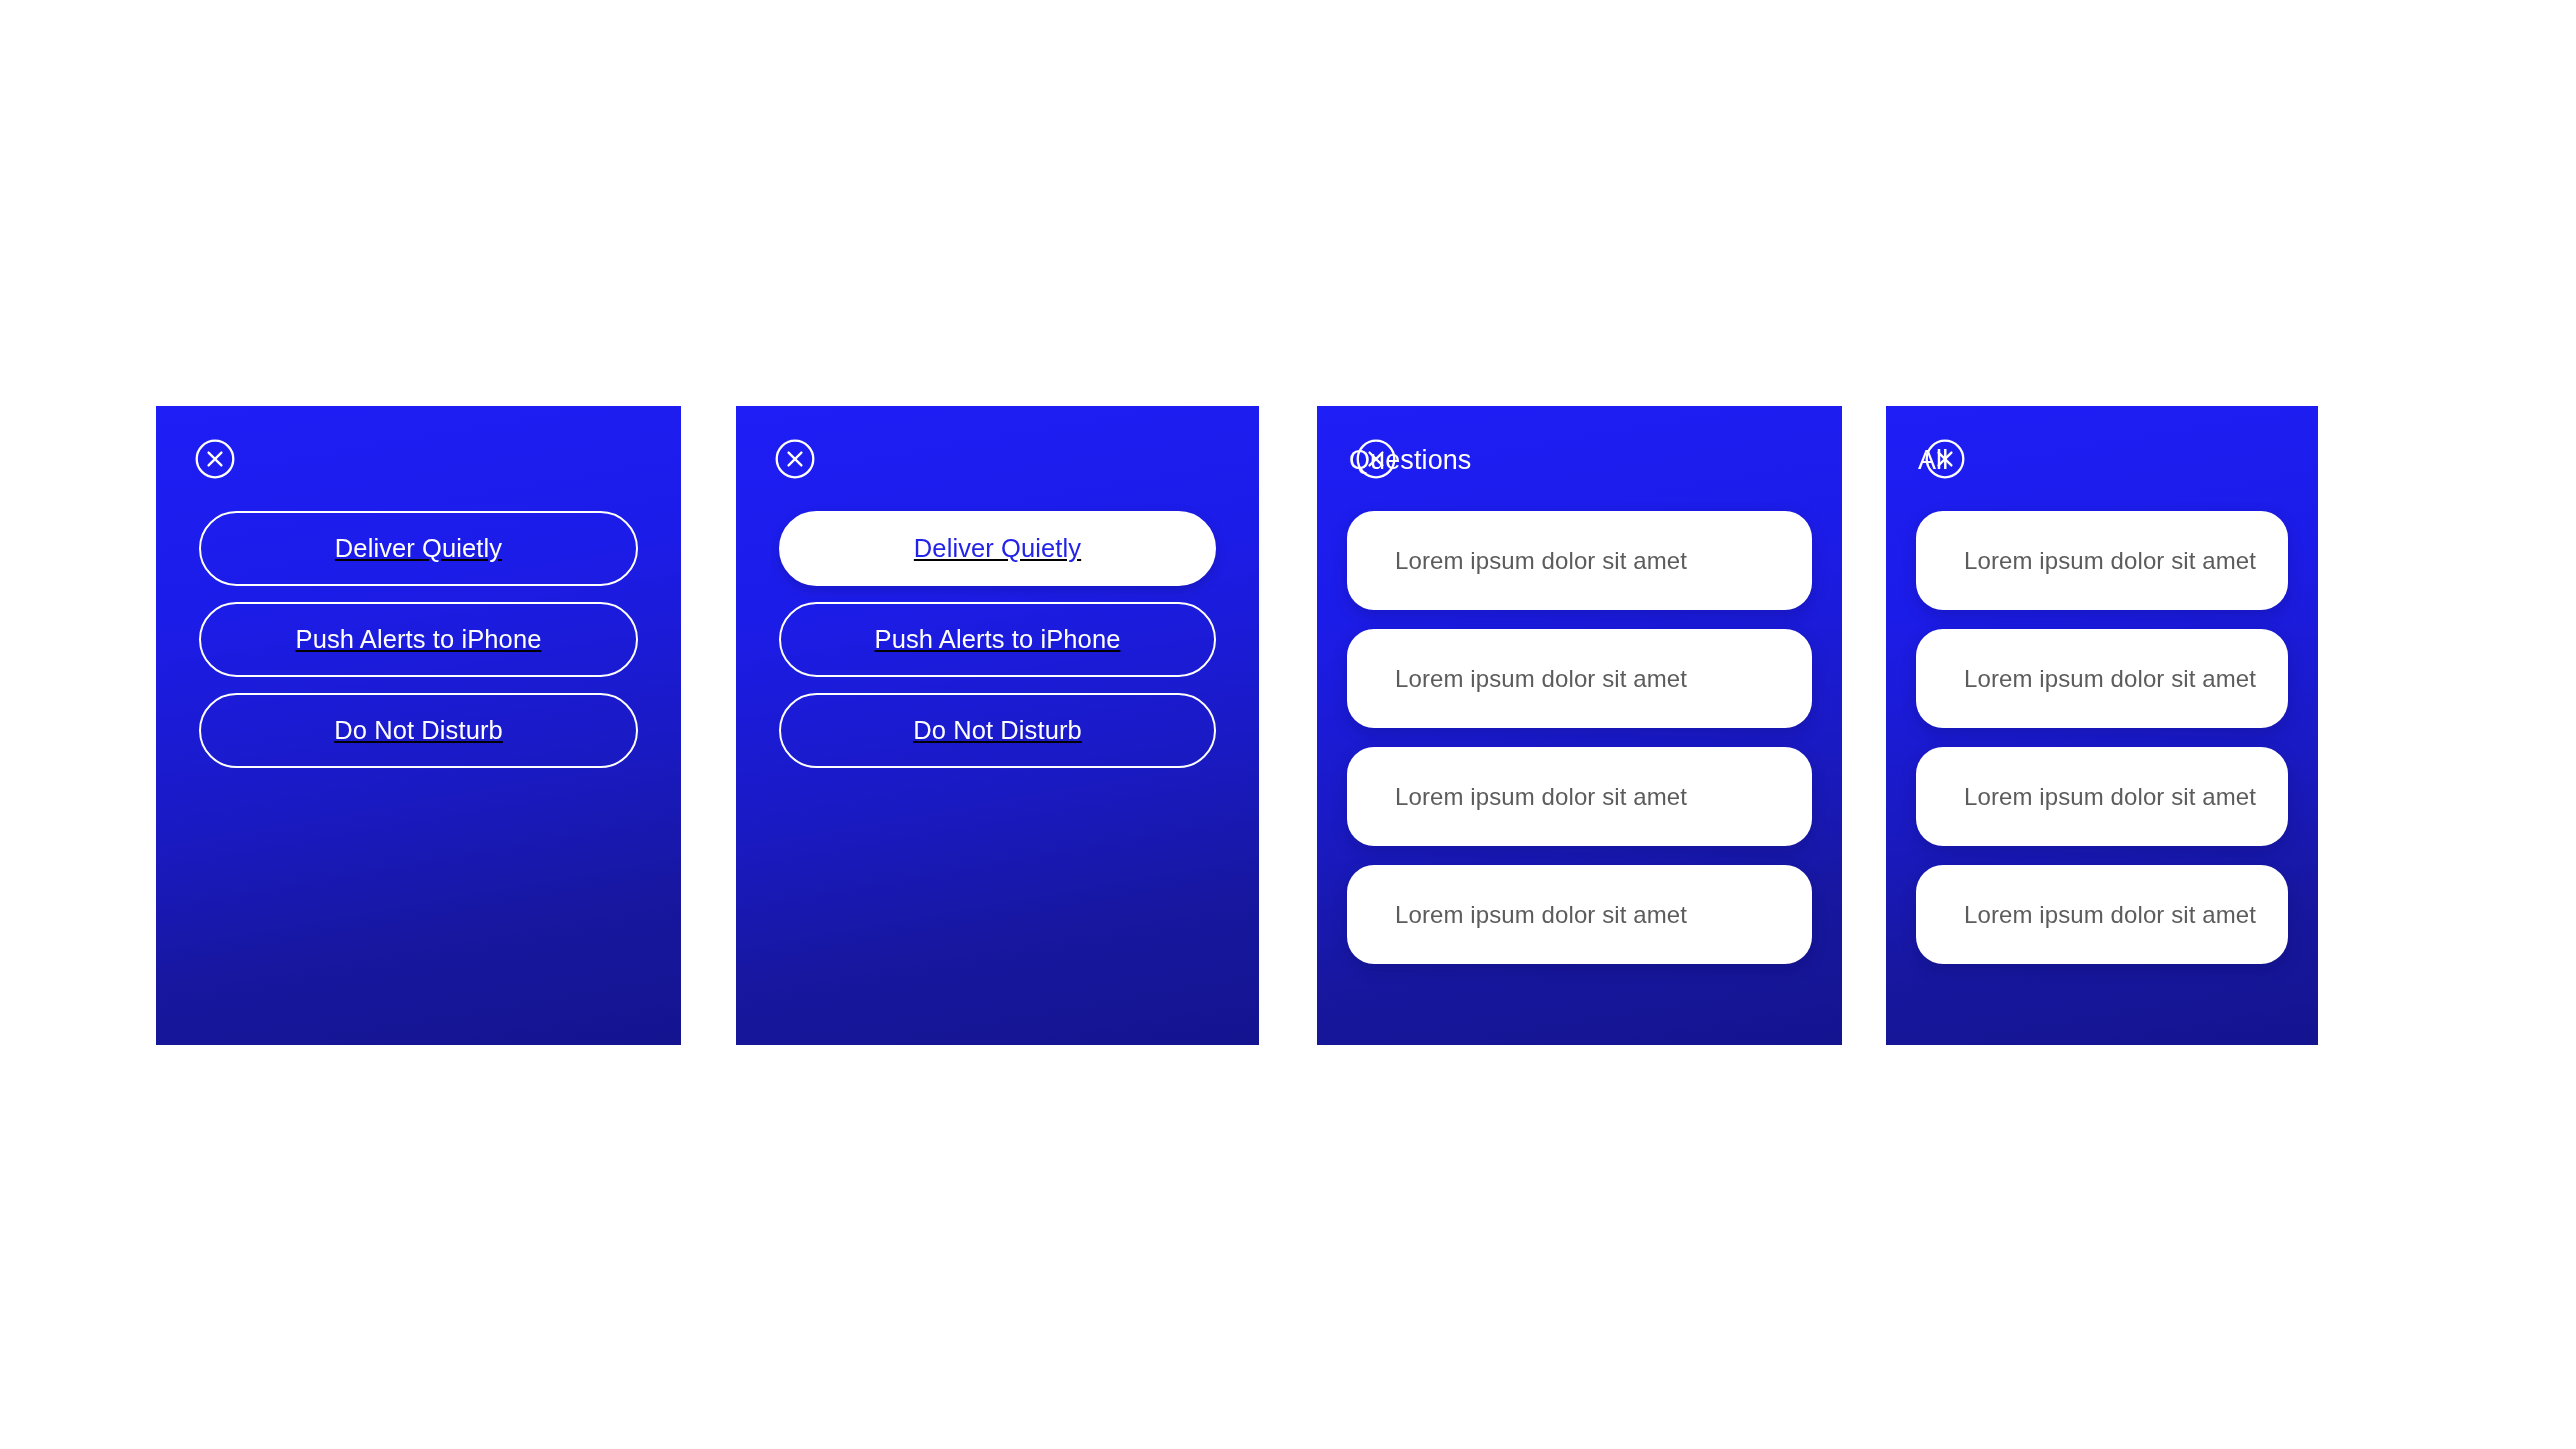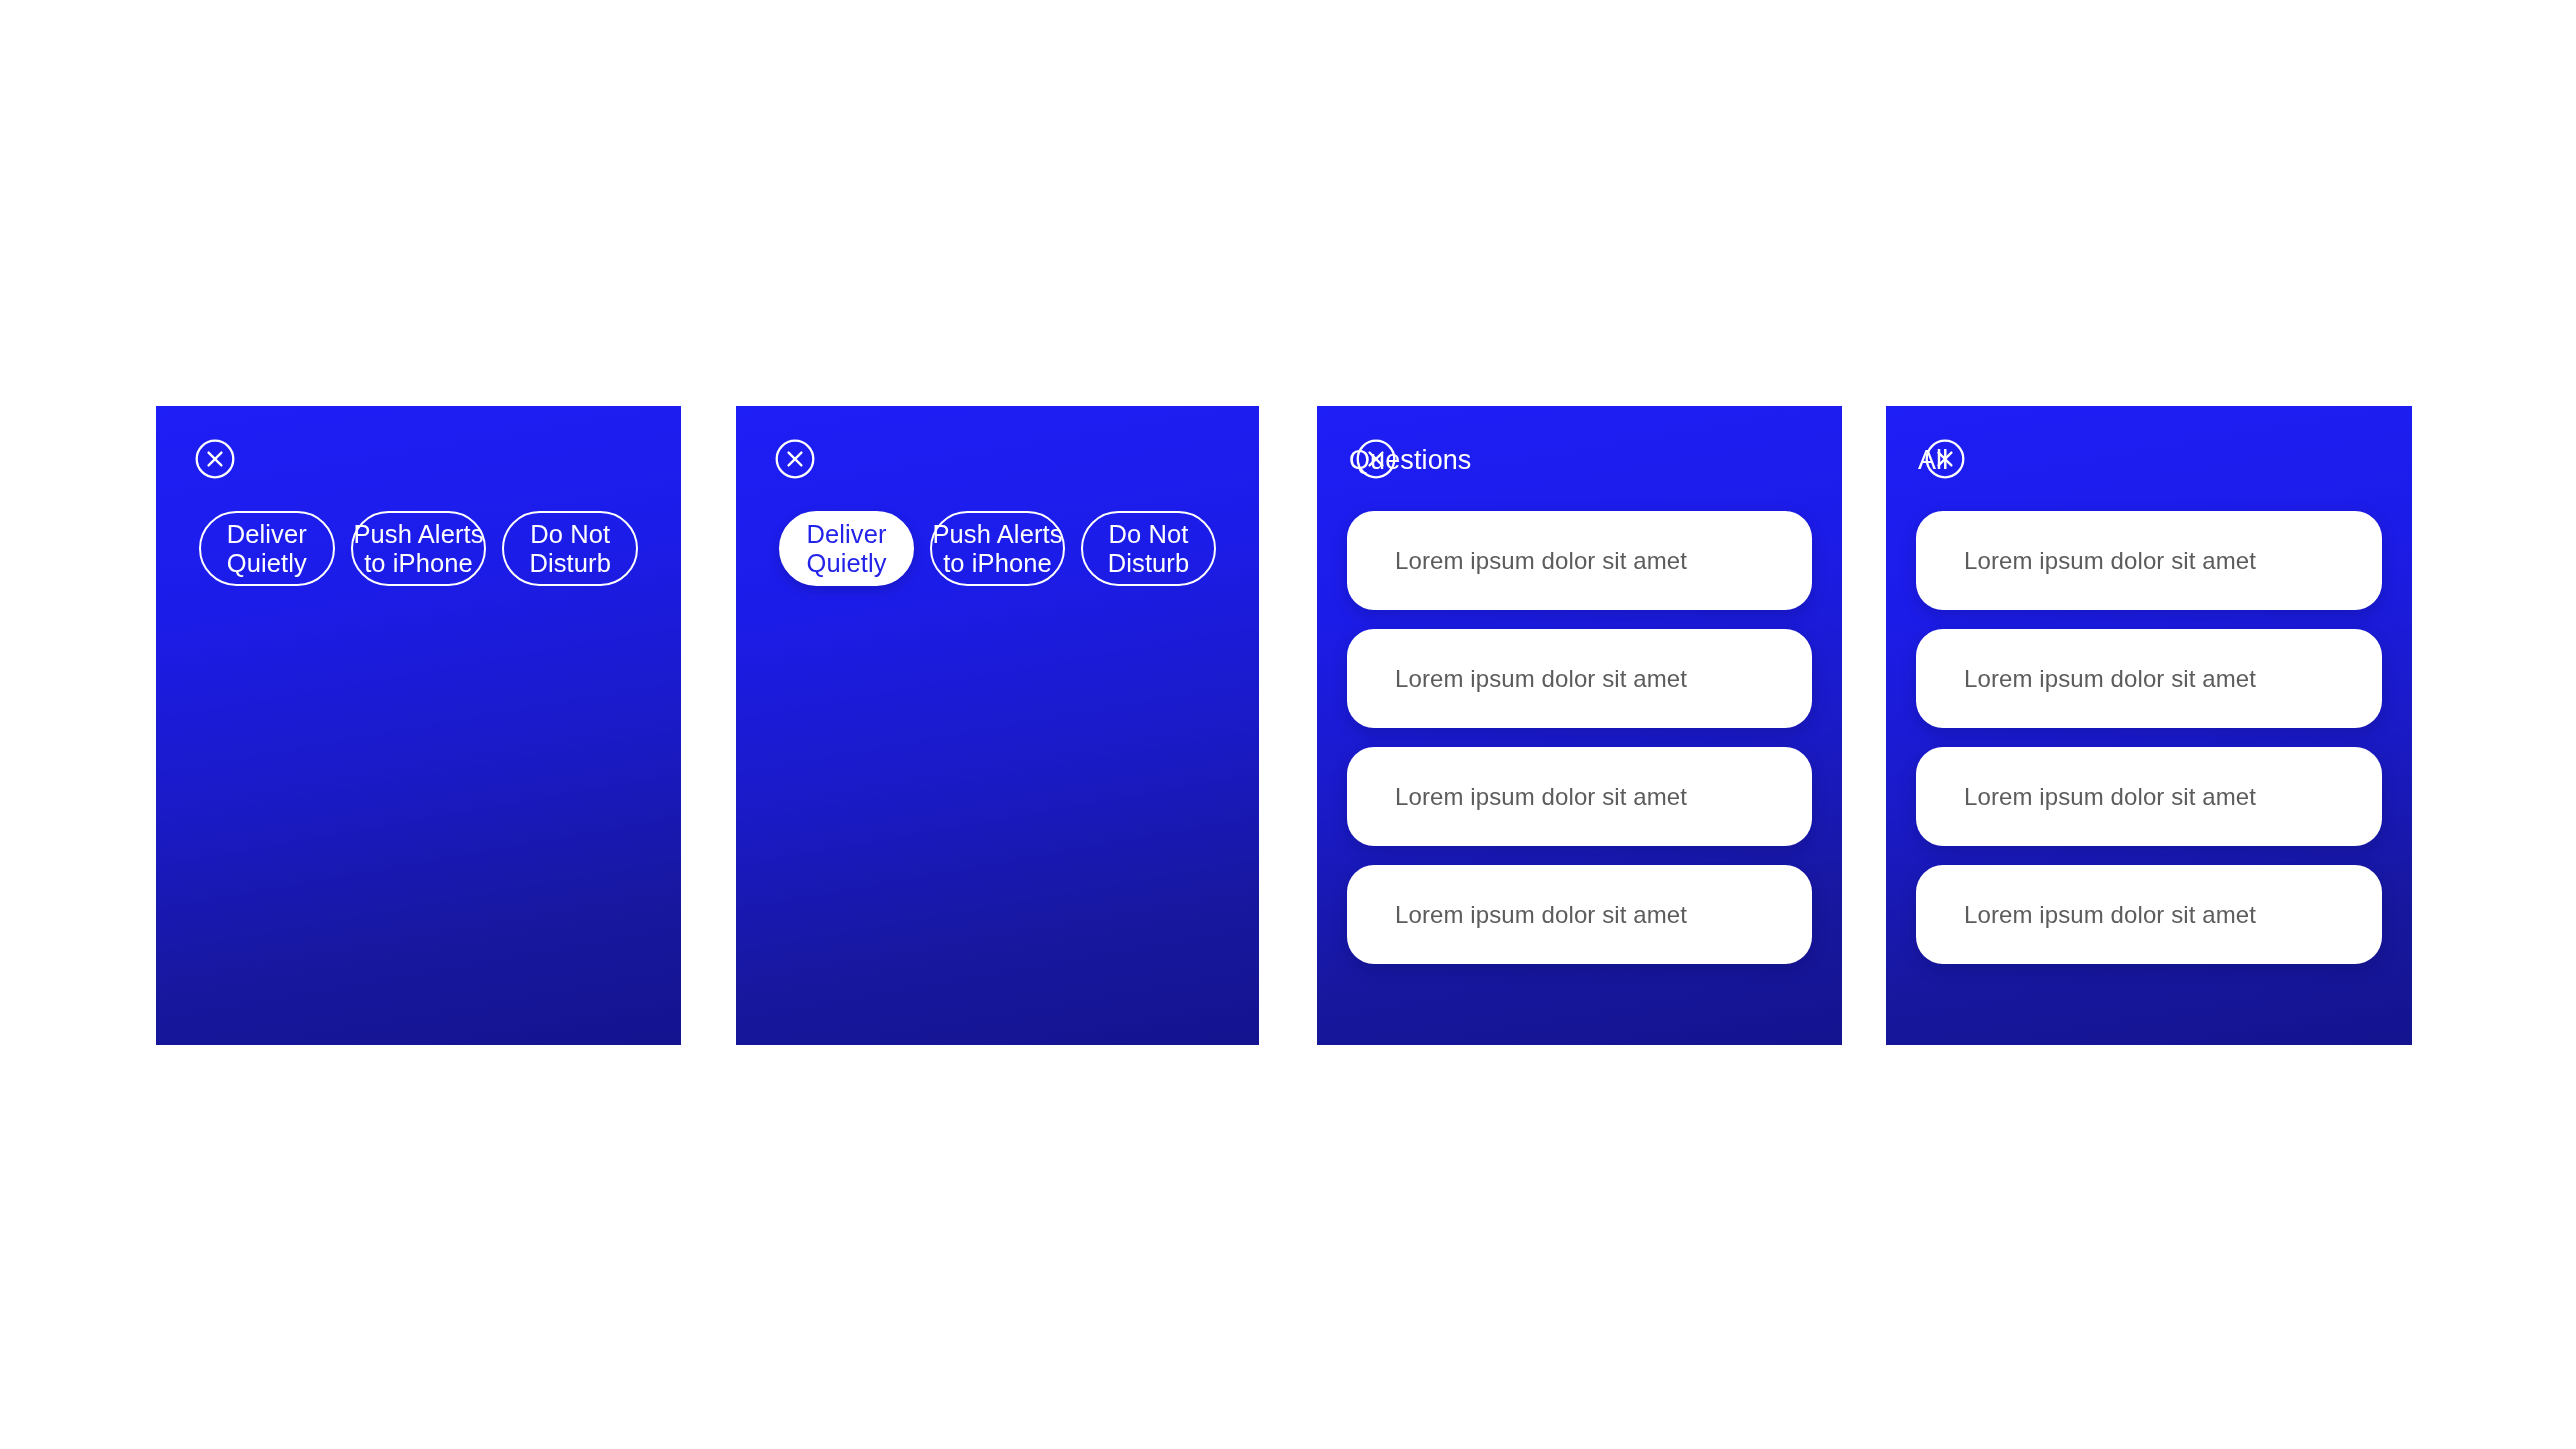--- a/index.html
+++ b/index.html
@@ -30,21 +30,21 @@
     position: relative;
     height: 639px;
     background: linear-gradient(170deg, #1e1ef6 0%, #1c1ce8 30%, #1a1ac4 58%, #17179f 80%, #141490 100%);
     box-sizing: border-box;
     overflow: hidden;
     flex: 0 0 auto;
   }
   .panel.p1 { width: 525px; margin-right: 55px; }
   .panel.p2 { width: 523px; margin-right: 58px; }
   .panel.p3 { width: 525px; margin-right: 44px; }
-  .panel.p4 { width: 526px; }
+  .panel.p4 { width: 432px; }
 
   
   .panel-header {
     position: relative;
     height: 105px;
   }
   .close-icon {
     position: absolute;
     left: 38px;
     top: 32px;
@@ -63,22 +63,23 @@
     letter-spacing: 0.1px;
     line-height: 38px;
     padding-left: 32px;
     box-sizing: border-box;
   }
 
   
   .options {
     padding: 0 43px;
     display: flex;
-    flex-direction: row;
+    flex-direction: column;
     gap: 16px;
+    text-decoration: underline;
   }
   .opt-btn {
     height: 75px;
     border-radius: 38px;
     display: flex;
     align-items: center;
     justify-content: center;
     box-sizing: border-box;
     border: 2px solid #ffffff;
     background: transparent;

